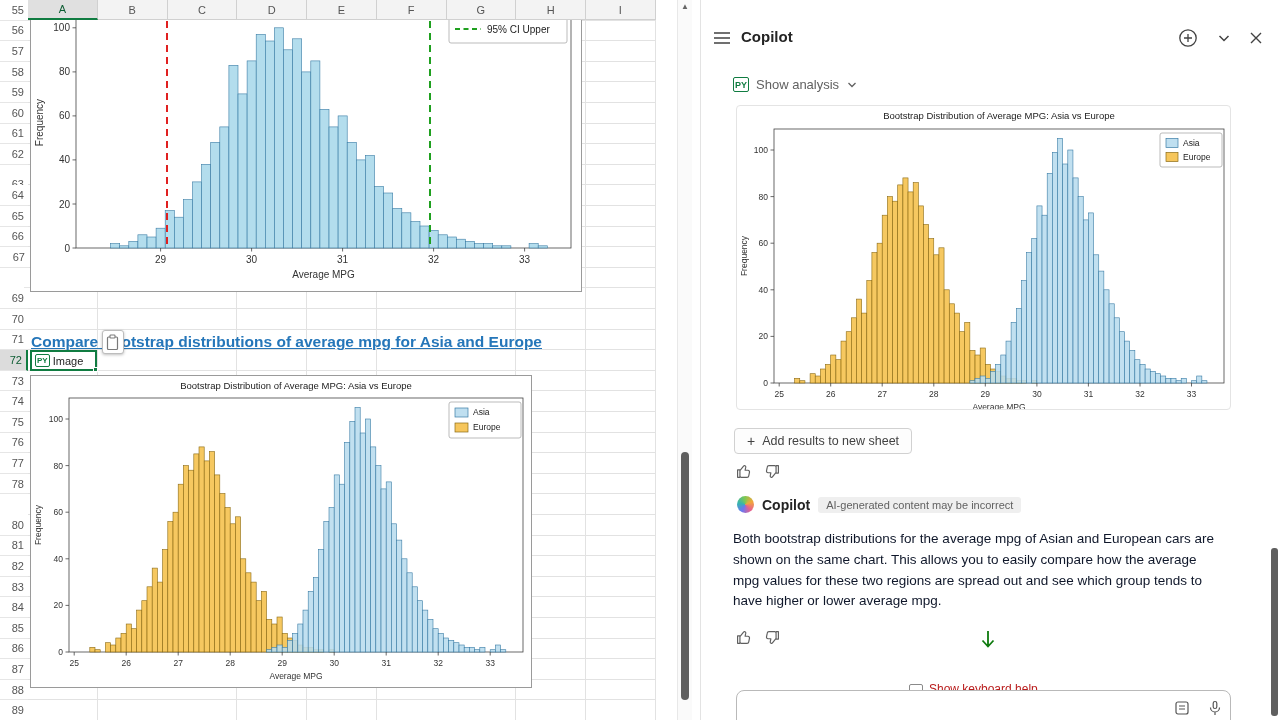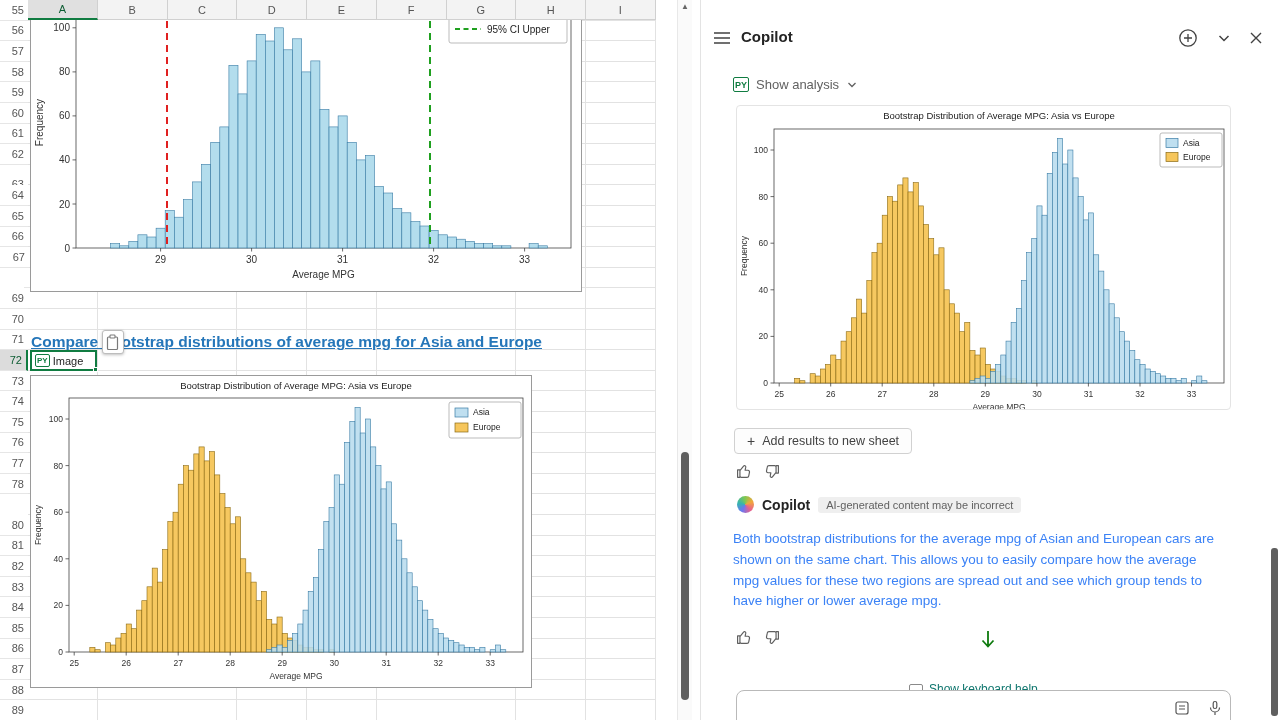--- a/index.html
+++ b/index.html
@@ -66,24 +66,24 @@
              padding:0 12px; border:1px solid #d1d1d1; border-radius:4px; background:#fdfdfd;
              font-size:12.5px; color:#424242; cursor:pointer; }
   .add-plus { font-size:14px; color:#424242; }
   .thumbs { display:flex; gap:10px; }
   .thumbs1 { left:35px; top:463px; } .thumbs2 { left:35px; top:629px; }
   .resp-head { left:36px; top:496px; display:flex; align-items:center; gap:8px; }
   .cop-logo { width:17px; height:17px; border-radius:50%;
               background:conic-gradient(from 210deg, #6a78f2, #35b5ae, #7ec851, #f2a73b, #e8618c, #6a78f2); }
   .resp-name { font-size:14px; font-weight:bold; color:#242424; }
   .disclaimer { background:#efefef; border-radius:3px; padding:2px 8px; font-size:11px; color:#616161; }
-  .resp-text { left:32px; top:529px; width:492px; font-size:13.5px; line-height:1.54; color:#3b82f6; }
+  .resp-text { left:32px; top:529px; width:492px; font-size:13.5px; line-height:1.54; color:#0f172a; }
   .scroll-down { left:278px; top:629px; cursor:pointer; z-index:2; }
   .hint { left:208px; top:682px; display:flex; align-items:center; gap:6px; font-size:12px;
-          color:#0f766e; z-index:1; }
+          color:#b91c1c; z-index:1; }
   .msg-box { left:35px; top:690px; width:495px; height:44px; background:#fff;
              border:1px solid #b9b9b9; border-radius:8px; z-index:3; }
   .msg-input { position:absolute; left:14px; top:10px; width:400px; border:none; outline:none;
                font-size:13px; color:#333; font-family:"Liberation Sans", sans-serif; }
   .msg-input::placeholder { color:#707070; }
   .msg-icon1 { position:absolute; left:437px; top:9px; cursor:pointer; }
   .msg-icon2 { position:absolute; left:470px; top:9px; cursor:pointer; }
   .panel-sb-thumb { position:absolute; left:570px; top:548px; width:7px; height:168px;
                     background:#5f5f5f; border-radius:3px; z-index:8; }
   svg text { font-family:"Liberation Sans", sans-serif; }

